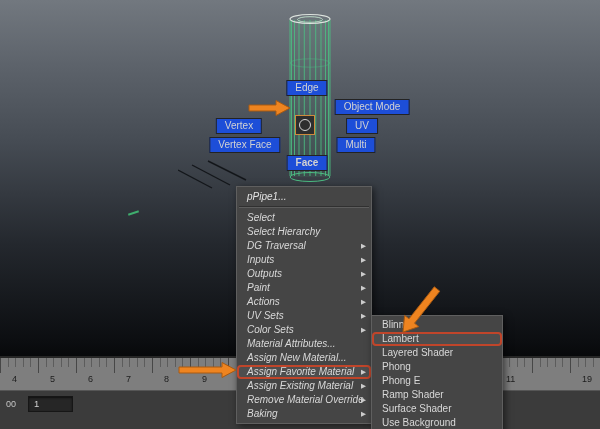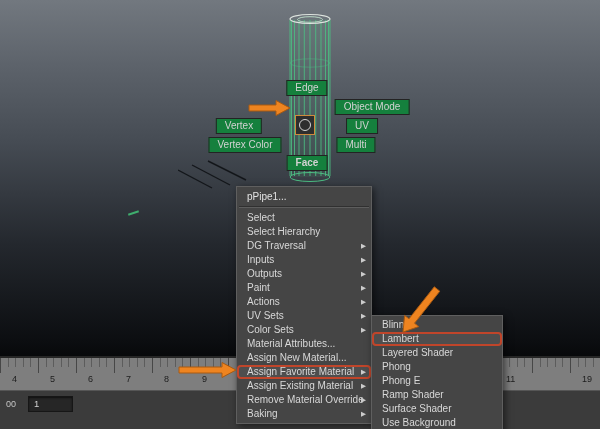--- a/index.html
+++ b/index.html
@@ -10,21 +10,21 @@
   .viewport { position:absolute; left:0; top:0; width:600px; height:358px; z-index:0;
     background:linear-gradient(#72787f 0%, #5d636b 18%, #454b53 40%, #24282e 68%, #0c0e11 95%, #07080a 100%); }
 
   
   .pipe-svg { position:absolute; left:268px; top:6px; width:84px; height:184px; z-index:1; }
   .grid-svg { position:absolute; left:178px; top:158px; width:70px; height:34px; z-index:1; }
   .green-dash { position:absolute; left:128px; top:212px; width:11px; height:2px; background:#3fae6e;
     transform:rotate(-18deg); z-index:1; }
 
   
-  .mm-label { position:absolute; transform:translate(-50%,-50%); background:#15803d;
+  .mm-label { position:absolute; transform:translate(-50%,-50%); background:#1d4ed8;
     border:1px solid #232323; color:#d2d2d2; font-size:10px; line-height:12px; padding:1px 8px;
     white-space:nowrap; z-index:3; }
   .mm-edge        { left:307px; top:88px; }
   .mm-objectmode  { left:372px; top:107px; }
   .mm-vertex      { left:239px; top:126px; }
   .mm-uv          { left:362px; top:126px; }
   .mm-vertexface  { left:245px; top:145px; }
   .mm-multi       { left:356px; top:145px; }
   .mm-face        { left:307px; top:163px;font-weight:bold; }
   .mm-center { position:absolute; left:305px; top:125px; width:18px; height:18px;
@@ -45,21 +45,21 @@
   .bottom-bar { position:absolute; left:0; top:390px; width:600px; height:39px; z-index:2;
     background:#3b3b3b; border-top:1px solid #565656; }
   .bb-label { position:absolute; left:6px; top:8px; font-size:9px; color:#c4c4c4; }
   .bb-field { position:absolute; left:28px; top:5px; width:38px; height:14px; background:#262626;
     border:1px solid #161616; box-shadow:inset 0 1px 2px rgba(0,0,0,.6); color:#d2d2d2;
     font-size:9.5px; line-height:14px; padding-left:5px; }
 
   
   .context-menu { position:absolute; left:236px; top:186px; width:134px; z-index:5;
     background:#454545; border:1px solid #5f5f5f; box-shadow:2px 2px 7px rgba(0,0,0,.55);
-    padding:2px 0; }
+    padding:2px 0;font-style:italic; }
   .sub-menu { position:absolute; left:371px; top:315px; width:130px; height:114px; z-index:6;
     background:#454545; border:1px solid #5f5f5f; box-shadow:2px 2px 7px rgba(0,0,0,.55);
     padding:2px 0; overflow:hidden; }
   .menu-title { height:15px; line-height:15px; padding:0 10px; color:#e2e2e2; font-size:10px; }
   .menu-sep { height:0; border-top:1px solid #303030; border-bottom:1px solid #5d5d5d; margin:2px 2px 3px 2px; }
   .menu-item { position:relative; height:14px; line-height:14px; padding:0 2px 0 10px;
     color:#d8d8d8; font-size:10px; white-space:nowrap; }
   .menu-item .sub-arrow { position:absolute; right:5px; top:0; font-size:6.5px; line-height:14px; color:#cccccc; }
   .menu-item.highlighted { box-shadow:inset 0 0 0 2px #c0452a; border-radius:4px;
     background:rgba(255,255,255,0.05); }
@@ -129,21 +129,21 @@
 
   <div class="bottom-bar">
     <span class="bb-label">00</span>
     <div class="bb-field">1</div>
   </div>
 
   <div class="mm-label mm-edge">Edge</div>
   <div class="mm-label mm-objectmode">Object Mode</div>
   <div class="mm-label mm-vertex">Vertex</div>
   <div class="mm-label mm-uv">UV</div>
-  <div class="mm-label mm-vertexface">Vertex Color</div>
+  <div class="mm-label mm-vertexface">Vertex Face</div>
   <div class="mm-label mm-multi">Multi</div>
   <div class="mm-label mm-face">Face</div>
   <div class="mm-center">
     <div class="circle"></div>
   </div>
 
   <div class="context-menu">
     <div class="menu-title">pPipe1...</div>
     <div class="menu-sep"></div>
     <div>

